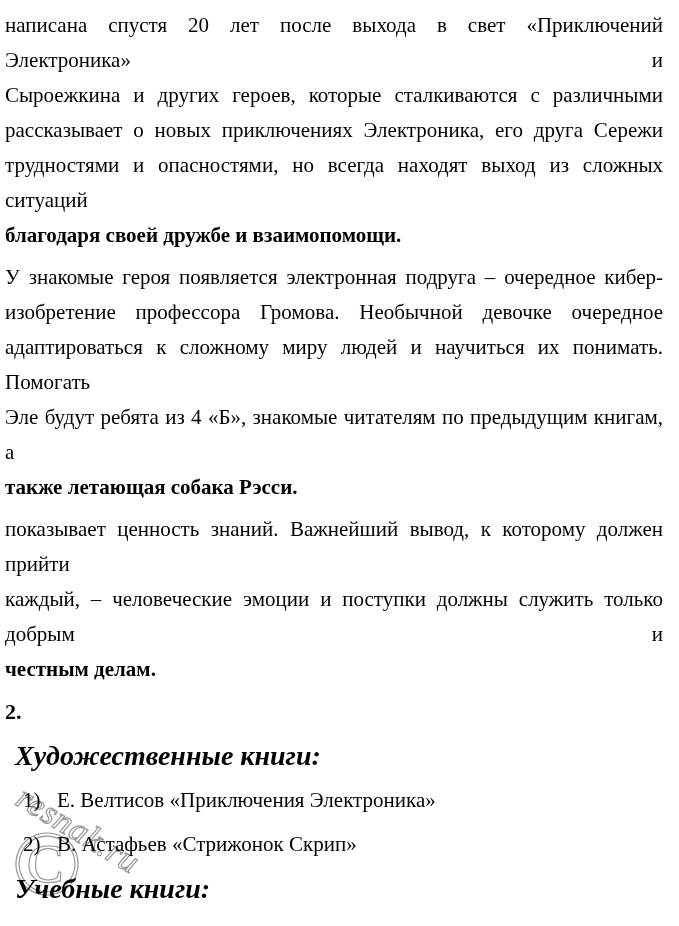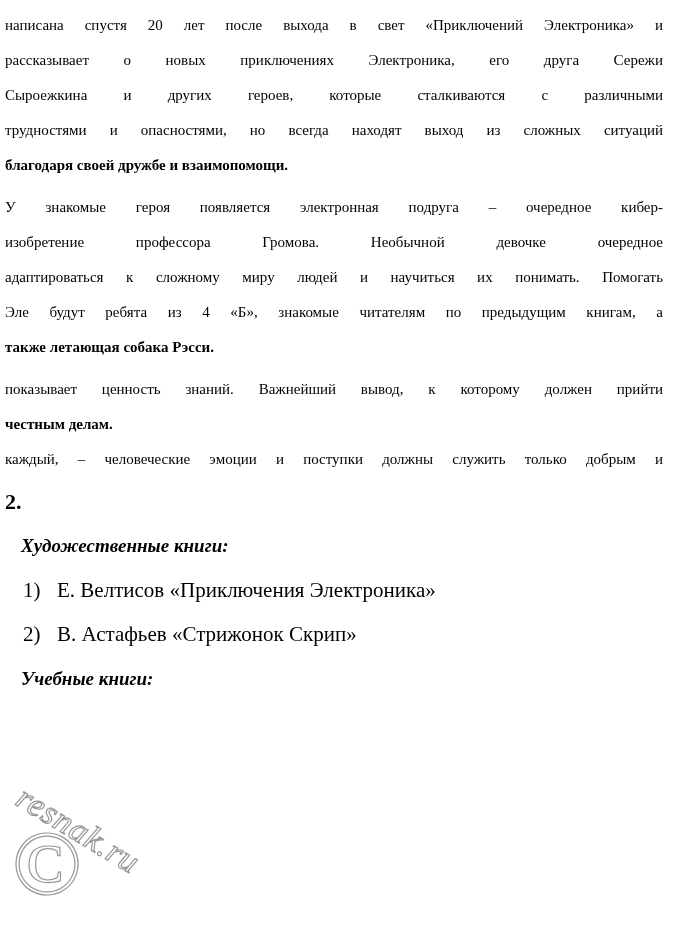--- a/index.html
+++ b/index.html
@@ -16,45 +16,45 @@
     font-family: "Liberation Serif", "DejaVu Serif", serif;
     color: #000000;
     box-sizing: border-box;
   }
   .content {
     position: relative;
     z-index: 1;
     padding: 8px 6px 0 5px;
   }
   .par {
-    font-size: 15px;
+    font-size: 21px;
     margin: 0 10px 7px 0;
   }
   .ln {
     line-height: 35px;
     text-align: justify;
     text-align-last: justify;
     white-space: normal;
   }
   .ln.final {
     text-align-last: left;
     font-weight: bold;
   }
   .sec-num {
     font-size: 22px;
     font-weight: bold;
     line-height: 35px;
     margin: 4px 0 9px 0;
   }
   .sec-heading {
-    font-size: 19px;
+    font-size: 28px;
     font-weight: bold;
     font-style: italic;
     line-height: 35px;
-    margin: 0 0 10px 16px;
+    margin: 0 0 10px 10px;
   }
   .book-item {
     display: flex;
     font-size: 21px;
     line-height: 35px;
     margin: 0 0 9px 0;
   }
   .book-item .marker {
     margin-left: 18px;
     width: 34px;
@@ -78,38 +78,38 @@
 
   <svg class="watermark" width="200" height="165" viewBox="0 0 200 165">
     <text transform="translate(14,40) rotate(31)" font-size="34" font-style="italic" letter-spacing="1" font-family="Liberation Serif, DejaVu Serif, serif" fill="none" stroke-width="1.2" stroke="#989898">resnak.ru</text>
     <text x="12" y="130" font-size="92" font-family="Liberation Serif, DejaVu Serif, serif" fill="none" stroke-width="1.2" stroke="#989898">©</text>
   </svg>
 
   <div class="content">
 
     <div class="par">
       <div class="ln">написана спустя 20 лет после выхода в свет «Приключений Электроника» и</div>
+      <div class="ln">Сыроежкина и других героев, которые сталкиваются с различными</div>
       <div class="ln">рассказывает о новых приключениях Электроника, его друга Сережи</div>
-      <div class="ln">Сыроежкина и других героев, которые сталкиваются с различными</div>
       <div class="ln">трудностями и опасностями, но всегда находят выход из сложных ситуаций</div>
       <div class="ln final">благодаря своей дружбе и взаимопомощи.</div>
     </div>
 
     <div class="par">
       <div class="ln">У знакомые героя появляется электронная подруга – очередное кибер-</div>
       <div class="ln">изобретение профессора Громова. Необычной девочке очередное</div>
       <div class="ln">адаптироваться к сложному миру людей и научиться их понимать. Помогать</div>
       <div class="ln">Эле будут ребята из 4 «Б», знакомые читателям по предыдущим книгам, а</div>
       <div class="ln final">также летающая собака Рэсси.</div>
     </div>
 
     <div class="par">
       <div class="ln">показывает ценность знаний. Важнейший вывод, к которому должен прийти</div>
+      <div class="ln">каждый, – человеческие эмоции и поступки должны служить только добрым и</div>
       <div class="ln final">честным делам.</div>
-      <div class="ln">каждый, – человеческие эмоции и поступки должны служить только добрым и</div>
     </div>
 
     <div class="sec-num">2.</div>
 
     <div class="sec-heading">Художественные книги:</div>
 
     <div class="book-item">
       <span class="marker">1)</span>
       <span class="item-text">Е. Велтисов «Приключения Электроника»</span>
     </div>

